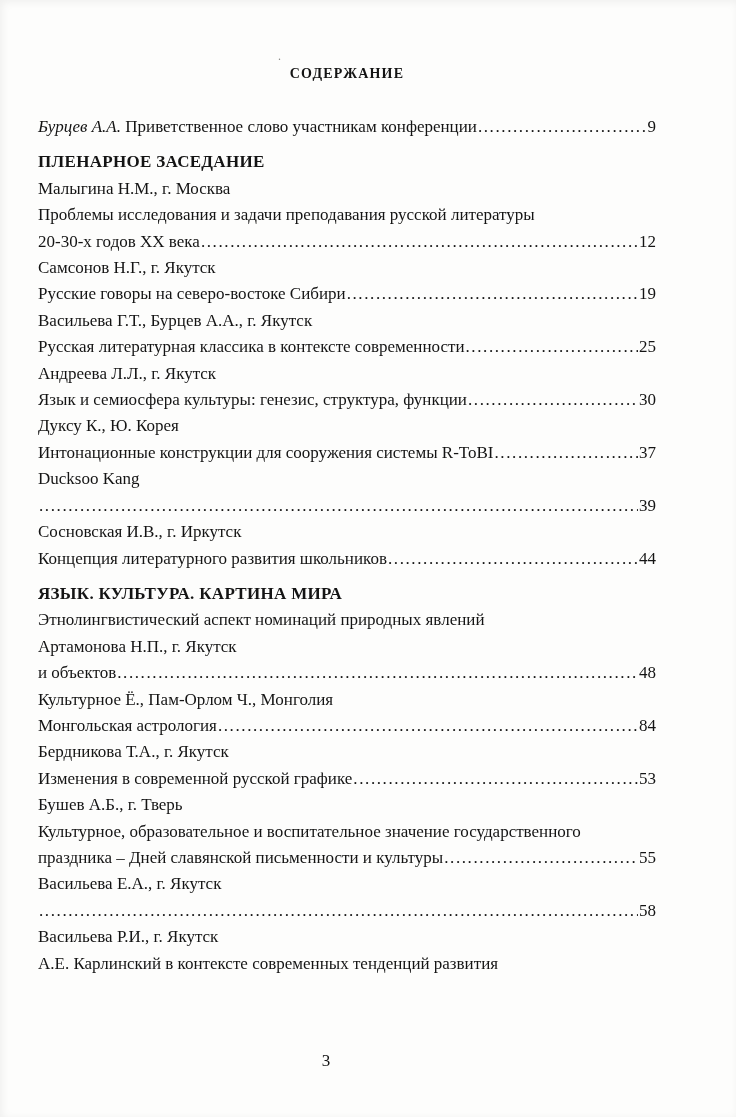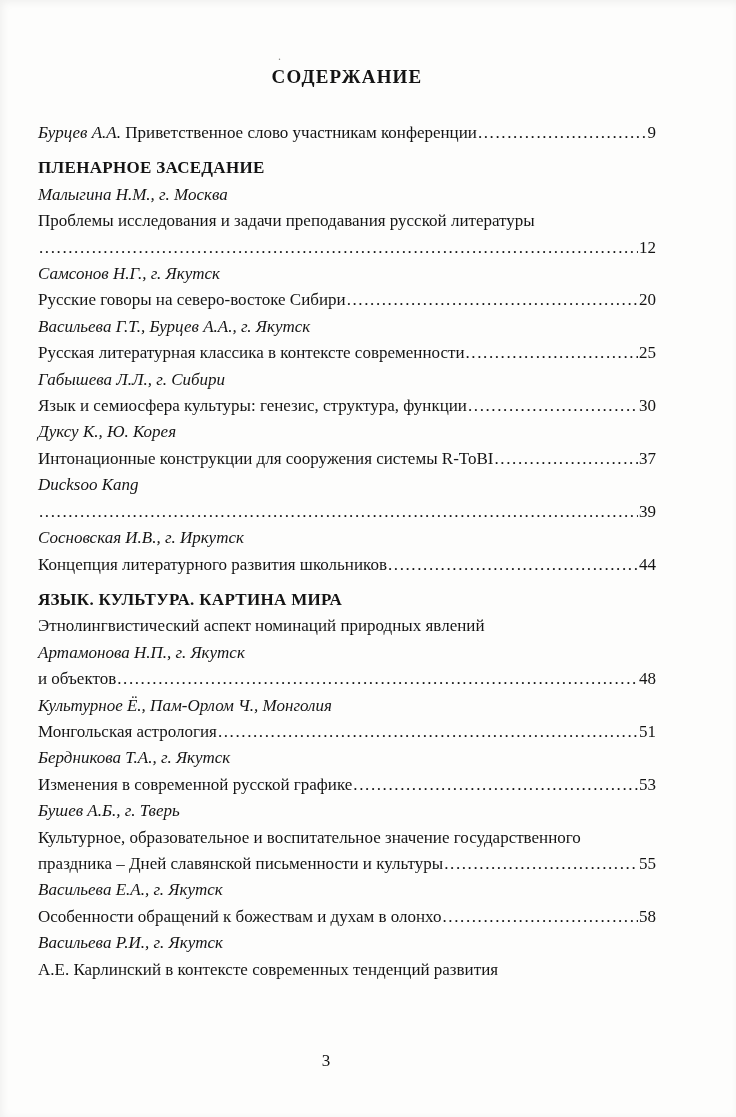--- a/index.html
+++ b/index.html
@@ -16,21 +16,21 @@
     background: #fdfdfc;
     box-shadow: inset 2px 2px 8px rgba(0,0,0,0.06);
     padding: 66px 80px 46px 38px;
     font-family: "Liberation Serif", "DejaVu Serif", serif;
     font-size: 17px;
     color: #141414;
     display: flex;
     flex-direction: column;
   }
   .title {
-    font-size: 19px;
+    font-size: 14px;
     font-weight: bold;
     text-align: center;
     letter-spacing: 1.2px;
     margin: 0 0 32px 0;
   }
   .toc {
     flex: 0 0 auto;
   }
   .row {
     display: flex;
@@ -40,21 +40,20 @@
   .row .text {
     flex: 0 0 auto;
     white-space: nowrap;
   }
   .row.heading {
     font-weight: bold;
     margin-top: 9px;
     letter-spacing: 0.3px;
   }
   .row.author {
-    font-style: italic;
   }
   .author-inline {
     font-style: italic;
     flex: 0 0 auto;
     white-space: nowrap;
   }
   .leader {
     flex: 1 1 auto;
     overflow: hidden;
     white-space: nowrap;
@@ -94,41 +93,42 @@
       <div class="row heading">
         <span class="text">ПЛЕНАРНОЕ ЗАСЕДАНИЕ</span>
       </div>
       <div class="row author">
         <span class="text">Малыгина Н.М., г. Москва</span>
       </div>
       <div class="row line">
         <span class="text">Проблемы исследования и задачи преподавания русской литературы</span>
       </div>
       <div class="row entry">
+        <span class="text">20-30-х годов XX века</span>
         <span class="leader"></span>
         <span class="pagenum">12</span>
       </div>
       <div class="row author">
         <span class="text">Самсонов Н.Г., г. Якутск</span>
       </div>
       <div class="row entry">
         <span class="text">Русские говоры на северо-востоке Сибири</span>
         <span class="leader"></span>
-        <span class="pagenum">20</span>
+        <span class="pagenum">19</span>
       </div>
       <div class="row author">
         <span class="text">Васильева Г.Т., Бурцев А.А., г. Якутск</span>
       </div>
       <div class="row entry">
         <span class="text">Русская литературная классика в контексте современности</span>
         <span class="leader"></span>
         <span class="pagenum">25</span>
       </div>
       <div class="row author">
-        <span class="text">Габышева Л.Л., г. Сибири</span>
+        <span class="text">Андреева Л.Л., г. Якутск</span>
       </div>
       <div class="row entry">
         <span class="text">Язык и семиосфера культуры: генезис, структура, функции</span>
         <span class="leader"></span>
         <span class="pagenum">30</span>
       </div>
       <div class="row author">
         <span class="text">Дуксу К., Ю. Корея</span>
       </div>
       <div class="row entry">
@@ -164,21 +164,21 @@
         <span class="text">и объектов</span>
         <span class="leader"></span>
         <span class="pagenum">48</span>
       </div>
       <div class="row author">
         <span class="text">Культурное Ё., Пам-Орлом Ч., Монголия</span>
       </div>
       <div class="row entry">
         <span class="text">Монгольская астрология</span>
         <span class="leader"></span>
-        <span class="pagenum">51</span>
+        <span class="pagenum">84</span>
       </div>
       <div class="row author">
         <span class="text">Бердникова Т.А., г. Якутск</span>
       </div>
       <div class="row entry">
         <span class="text">Изменения в современной русской графике</span>
         <span class="leader"></span>
         <span class="pagenum">53</span>
       </div>
       <div class="row author">
@@ -189,21 +189,20 @@
       </div>
       <div class="row entry">
         <span class="text">праздника – Дней славянской письменности и культуры</span>
         <span class="leader"></span>
         <span class="pagenum">55</span>
       </div>
       <div class="row author">
         <span class="text">Васильева Е.А., г. Якутск</span>
       </div>
       <div class="row entry">
-        <span class="text">Особенности обращений к божествам и духам в олонхо</span>
         <span class="leader"></span>
         <span class="pagenum">58</span>
       </div>
       <div class="row author">
         <span class="text">Васильева Р.И., г. Якутск</span>
       </div>
       <div class="row line">
         <span class="text">А.Е. Карлинский в контексте современных тенденций развития</span>
       </div>
     </div>

